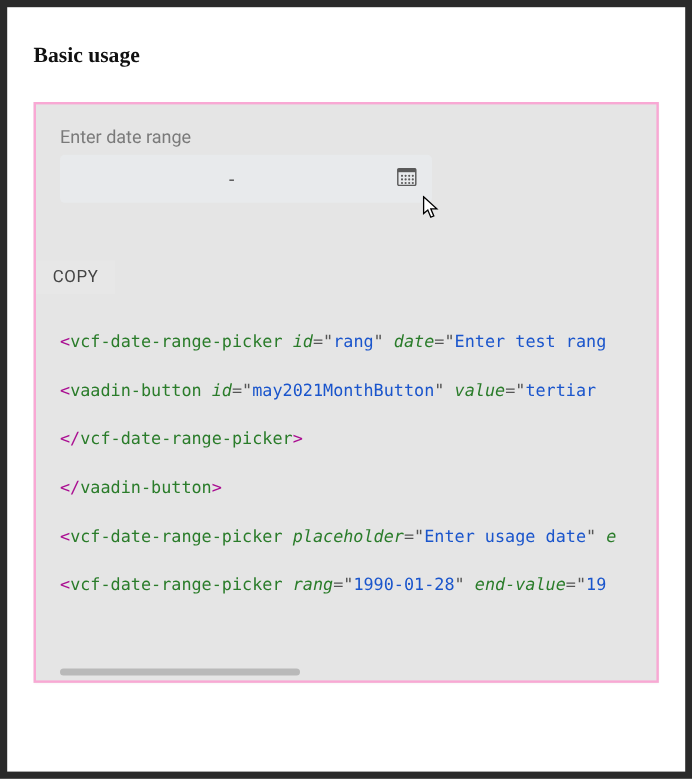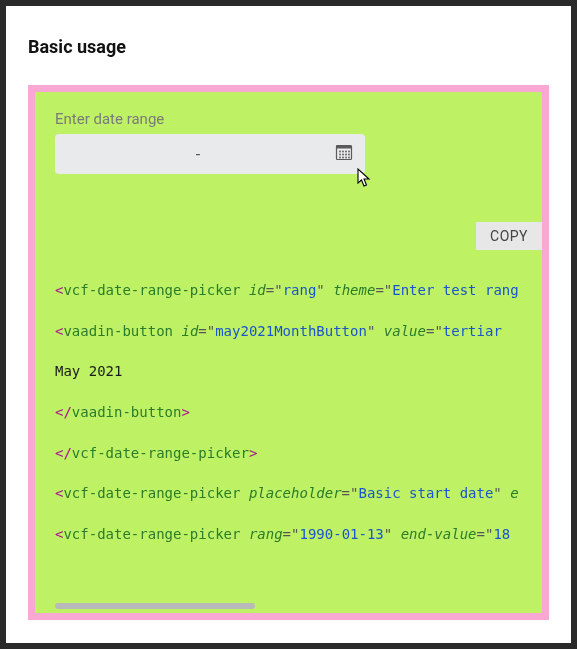--- a/index.html
+++ b/index.html
@@ -15,24 +15,25 @@
   }
   .page {
     padding: 20px 22px;
     height: 100%;
   }
   .title {
     font-size: 18px;
     font-weight: 700;
     color: #111;
     margin: 10px 0 28px 0;
+    font-family: Liberation Serif, serif;
   }
   .card {
-    border: 7px solid #f9a8d4;
-    background: #bef264;
+    border: 2px solid #f9a8d4;
+    background: #e5e5e5;
     box-shadow: 0 1px 2px rgba(0,0,0,0.03);
   }
   .card-top {
     padding: 18px 20px 24px 20px;
   }
   .field-label {
     font-size: 15px;
     color: #7a7a7a;
     margin-bottom: 6px;
   }
@@ -65,21 +66,21 @@
     height: 24px;
   }
   .cursor {
     position: absolute;
     left: 302px;
     top: -6px;
     color: #222;
   }
   .copy-row {
     display: flex;
-    justify-content: flex-end;
+    justify-content: flex-start;
   }
   .copy-btn {
     background: #e7e7e7;
     color: #444;
     font-size: 14px;
     letter-spacing: 0.5px;
     padding: 6px 14px;
     border: none;
     font-family: inherit;
   }
@@ -145,24 +146,23 @@
           </svg>
         </span>
       </div>
     </div>
 
     <div class="copy-row">
       <button class="copy-btn">COPY</button>
     </div>
 
     <div class="code-block">
-<div class="line"><span class="p">&lt;</span><span class="tg">vcf-date-range-picker</span> <span class="at">id</span><span class="eq">=</span><span class="q">"</span><span class="vl">rang</span><span class="q">"</span> <span class="at">theme</span><span class="eq">=</span><span class="q">"</span><span class="vl">Enter test rang</span></div>
+<div class="line"><span class="p">&lt;</span><span class="tg">vcf-date-range-picker</span> <span class="at">id</span><span class="eq">=</span><span class="q">"</span><span class="vl">rang</span><span class="q">"</span> <span class="at">date</span><span class="eq">=</span><span class="q">"</span><span class="vl">Enter test rang</span></div>
 <div class="line">  <span class="p">&lt;</span><span class="tg">vaadin-button</span> <span class="at">id</span><span class="eq">=</span><span class="q">"</span><span class="vl">may2021MonthButton</span><span class="q">"</span> <span class="at">value</span><span class="eq">=</span><span class="q">"</span><span class="vl">tertiar</span></div>
-<div class="line">    <span class="tx">May 2021</span></div>
+<div class="line"><span class="p">&lt;/</span><span class="tg">vcf-date-range-picker</span><span class="p">&gt;</span></div>
 <div class="line">  <span class="p">&lt;/</span><span class="tg">vaadin-button</span><span class="p">&gt;</span></div>
-<div class="line"><span class="p">&lt;/</span><span class="tg">vcf-date-range-picker</span><span class="p">&gt;</span></div>
-<div class="line"><span class="p">&lt;</span><span class="tg">vcf-date-range-picker</span> <span class="at">placeholder</span><span class="eq">=</span><span class="q">"</span><span class="vl">Basic start date</span><span class="q">"</span> <span class="at">e</span></div>
-<div class="line"><span class="p">&lt;</span><span class="tg">vcf-date-range-picker</span> <span class="at">rang</span><span class="eq">=</span><span class="q">"</span><span class="vl">1990-01-13</span><span class="q">"</span> <span class="at">end-value</span><span class="eq">=</span><span class="q">"</span><span class="vl">18</span></div>
+<div class="line"><span class="p">&lt;</span><span class="tg">vcf-date-range-picker</span> <span class="at">placeholder</span><span class="eq">=</span><span class="q">"</span><span class="vl">Enter usage date</span><span class="q">"</span> <span class="at">e</span></div>
+<div class="line"><span class="p">&lt;</span><span class="tg">vcf-date-range-picker</span> <span class="at">rang</span><span class="eq">=</span><span class="q">"</span><span class="vl">1990-01-28</span><span class="q">"</span> <span class="at">end-value</span><span class="eq">=</span><span class="q">"</span><span class="vl">19</span></div>
     </div>
 
     <div class="scroll-track"></div>
   </div>
 </div>
 
 </body></html>

